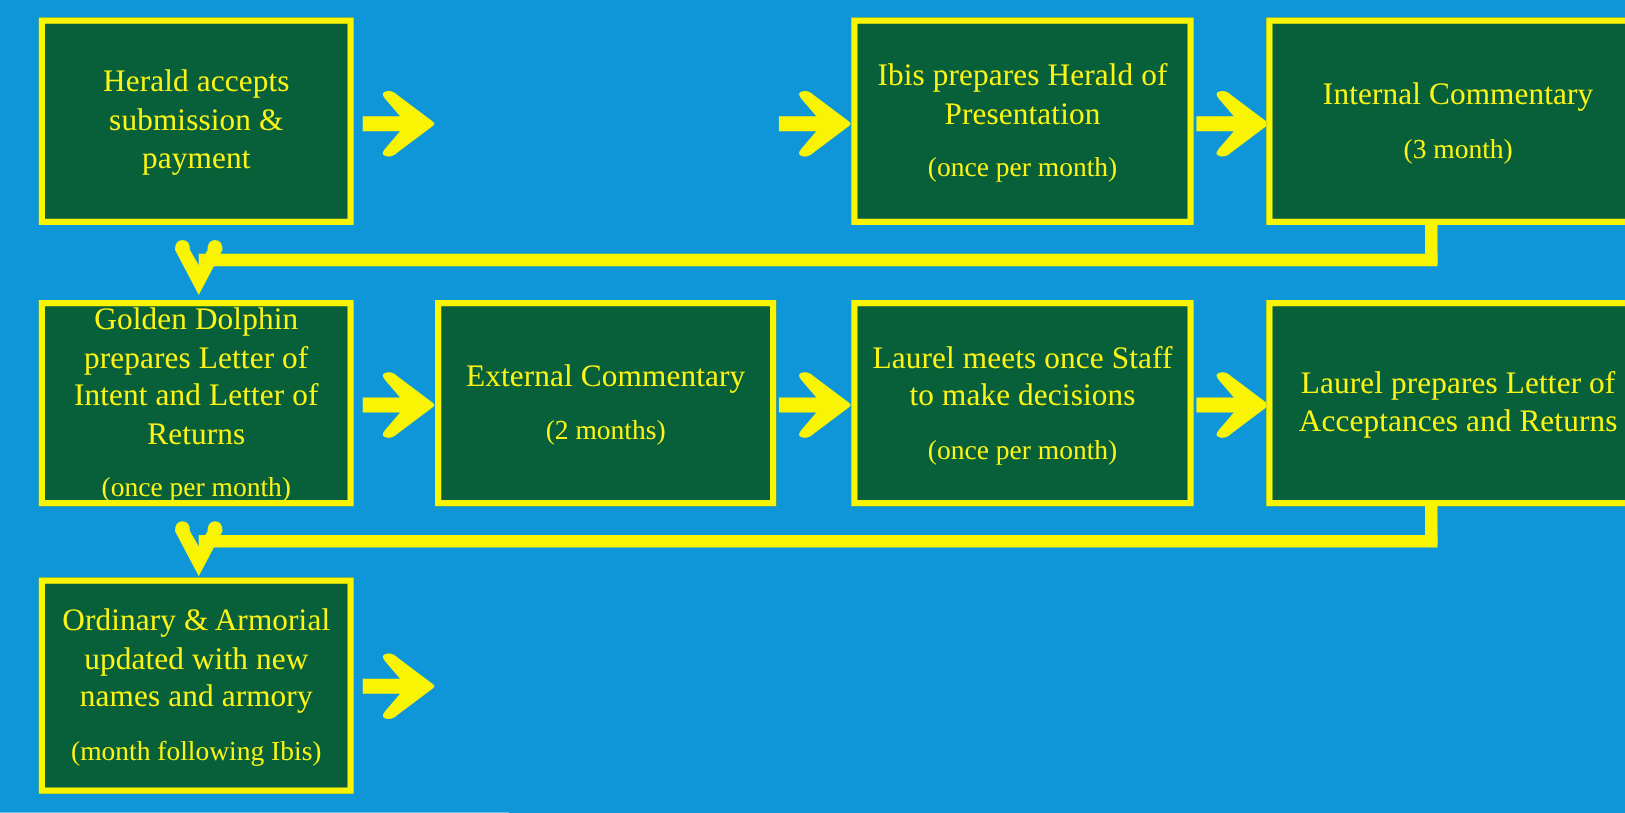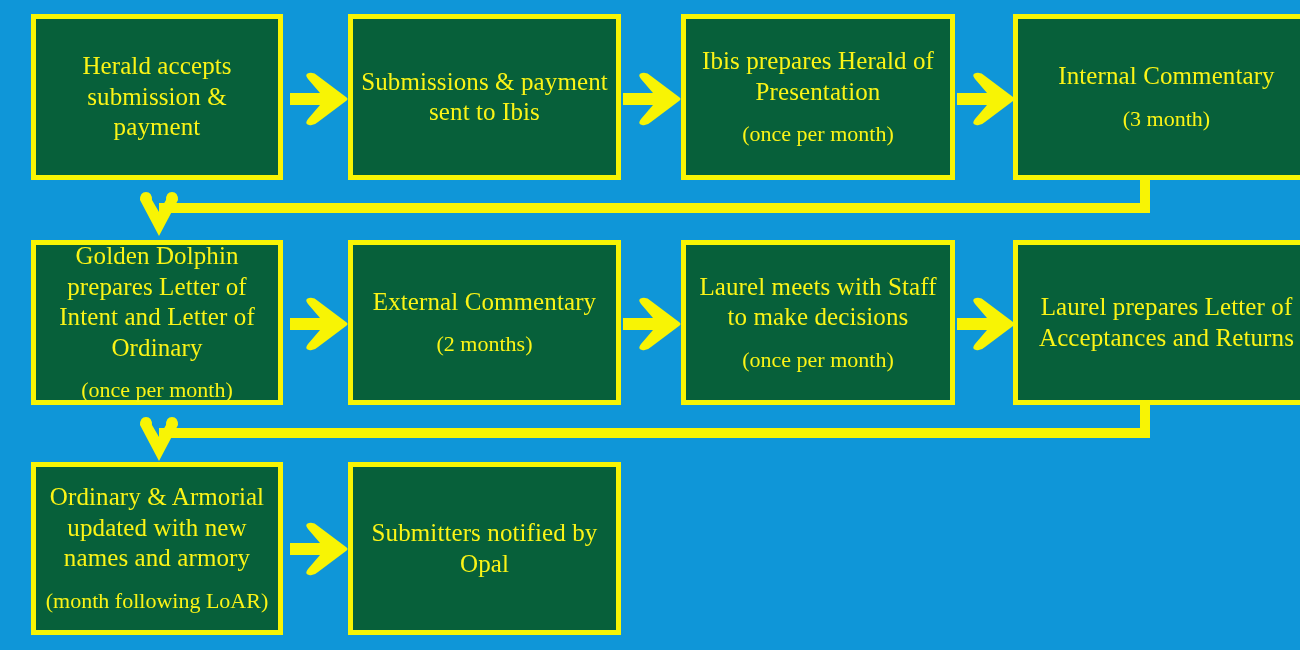--- a/index.html
+++ b/index.html
@@ -77,24 +77,20 @@
     <div class="main">Herald accepts submission &amp; payment</div>
 
   </div>
 
   <div class="arrow-right" style="left:290px; top:71px;">
     <svg width="60" height="56" viewBox="0 0 60 56" aria-hidden="true">
       <path d="M0 22 H30 L18 8 Q14 3 19 2 Q24 1 28 5 L56 26 Q59 28 56 30 L28 51 Q24 55 19 54 Q14 53 18 48 L30 34 H0 Z" fill="#f8f404"></path>
     </svg>
   </div>
 
-  <div class="node c2 r1">
-    <div class="main">Submissions &amp; payment sent to Ibis</div>
-
-  </div>
 
   <div class="arrow-right" style="left:623px; top:71px;">
     <svg width="60" height="56" viewBox="0 0 60 56" aria-hidden="true">
       <path d="M0 22 H30 L18 8 Q14 3 19 2 Q24 1 28 5 L56 26 Q59 28 56 30 L28 51 Q24 55 19 54 Q14 53 18 48 L30 34 H0 Z" fill="#f8f404"></path>
     </svg>
   </div>
 
   <div class="node c3 r1">
     <div class="main">Ibis prepares Herald of Presentation</div>
     <div class="sub">(once per month)</div>
@@ -117,21 +113,21 @@
 
       <rect x="29" y="25" width="991" height="10" fill="#f8f404"></rect>
 
       <rect x="1010" y="0" width="10" height="33" fill="#f8f404"></rect>
 
       <path d="M10 22 Q10 14 16 14 Q22 14 22 22 L29 34 L36 22 Q36 14 42 14 Q48 14 48 22 L29 58 Z" fill="#f8f404"></path>
     </svg>
   </div>
 
   <div class="node c1 r2">
-    <div class="main">Golden Dolphin prepares Letter of Intent and Letter of Ordinary</div>
+    <div class="main">Golden Dolphin prepares Letter of Intent and Letter of Returns</div>
     <div class="sub">(once per month)</div>
   </div>
 
   <div class="arrow-right" style="left:290px; top:296px;">
     <svg width="60" height="56" viewBox="0 0 60 56" aria-hidden="true">
       <path d="M0 22 H30 L18 8 Q14 3 19 2 Q24 1 28 5 L56 26 Q59 28 56 30 L28 51 Q24 55 19 54 Q14 53 18 48 L30 34 H0 Z" fill="#f8f404"></path>
     </svg>
   </div>
 
   <div class="node c2 r2">
@@ -139,21 +135,21 @@
     <div class="sub">(2 months)</div>
   </div>
 
   <div class="arrow-right" style="left:623px; top:296px;">
     <svg width="60" height="56" viewBox="0 0 60 56" aria-hidden="true">
       <path d="M0 22 H30 L18 8 Q14 3 19 2 Q24 1 28 5 L56 26 Q59 28 56 30 L28 51 Q24 55 19 54 Q14 53 18 48 L30 34 H0 Z" fill="#f8f404"></path>
     </svg>
   </div>
 
   <div class="node c3 r2">
-    <div class="main">Laurel meets with Staff to make decisions</div>
+    <div class="main">Laurel meets once Staff to make decisions</div>
     <div class="sub">(once per month)</div>
   </div>
 
   <div class="arrow-right" style="left:957px; top:296px;">
     <svg width="60" height="56" viewBox="0 0 60 56" aria-hidden="true">
       <path d="M0 22 H30 L18 8 Q14 3 19 2 Q24 1 28 5 L56 26 Q59 28 56 30 L28 51 Q24 55 19 54 Q14 53 18 48 L30 34 H0 Z" fill="#f8f404"></path>
     </svg>
   </div>
 
   <div class="node c4 r2">
@@ -164,27 +160,23 @@
   <div class="wrap" style="left:130px; top:403px;">
     <svg width="1040" height="62" viewBox="0 0 1040 62" aria-hidden="true">
       <rect x="29" y="25" width="991" height="10" fill="#f8f404"></rect>
       <rect x="1010" y="0" width="10" height="33" fill="#f8f404"></rect>
       <path d="M10 22 Q10 14 16 14 Q22 14 22 22 L29 34 L36 22 Q36 14 42 14 Q48 14 48 22 L29 58 Z" fill="#f8f404"></path>
     </svg>
   </div>
 
   <div class="node c1 r3">
     <div class="main">Ordinary &amp; Armorial updated with new names and armory</div>
-    <div class="sub">(month following LoAR)</div>
+    <div class="sub">(month following Ibis)</div>
   </div>
 
   <div class="arrow-right" style="left:290px; top:521px;">
     <svg width="60" height="56" viewBox="0 0 60 56" aria-hidden="true">
       <path d="M0 22 H30 L18 8 Q14 3 19 2 Q24 1 28 5 L56 26 Q59 28 56 30 L28 51 Q24 55 19 54 Q14 53 18 48 L30 34 H0 Z" fill="#f8f404"></path>
     </svg>
   </div>
 
-  <div class="node c2 r3">
-    <div class="main">Submitters notified by Opal</div>
-
-  </div>
 
 </div>
 
 </body></html>

